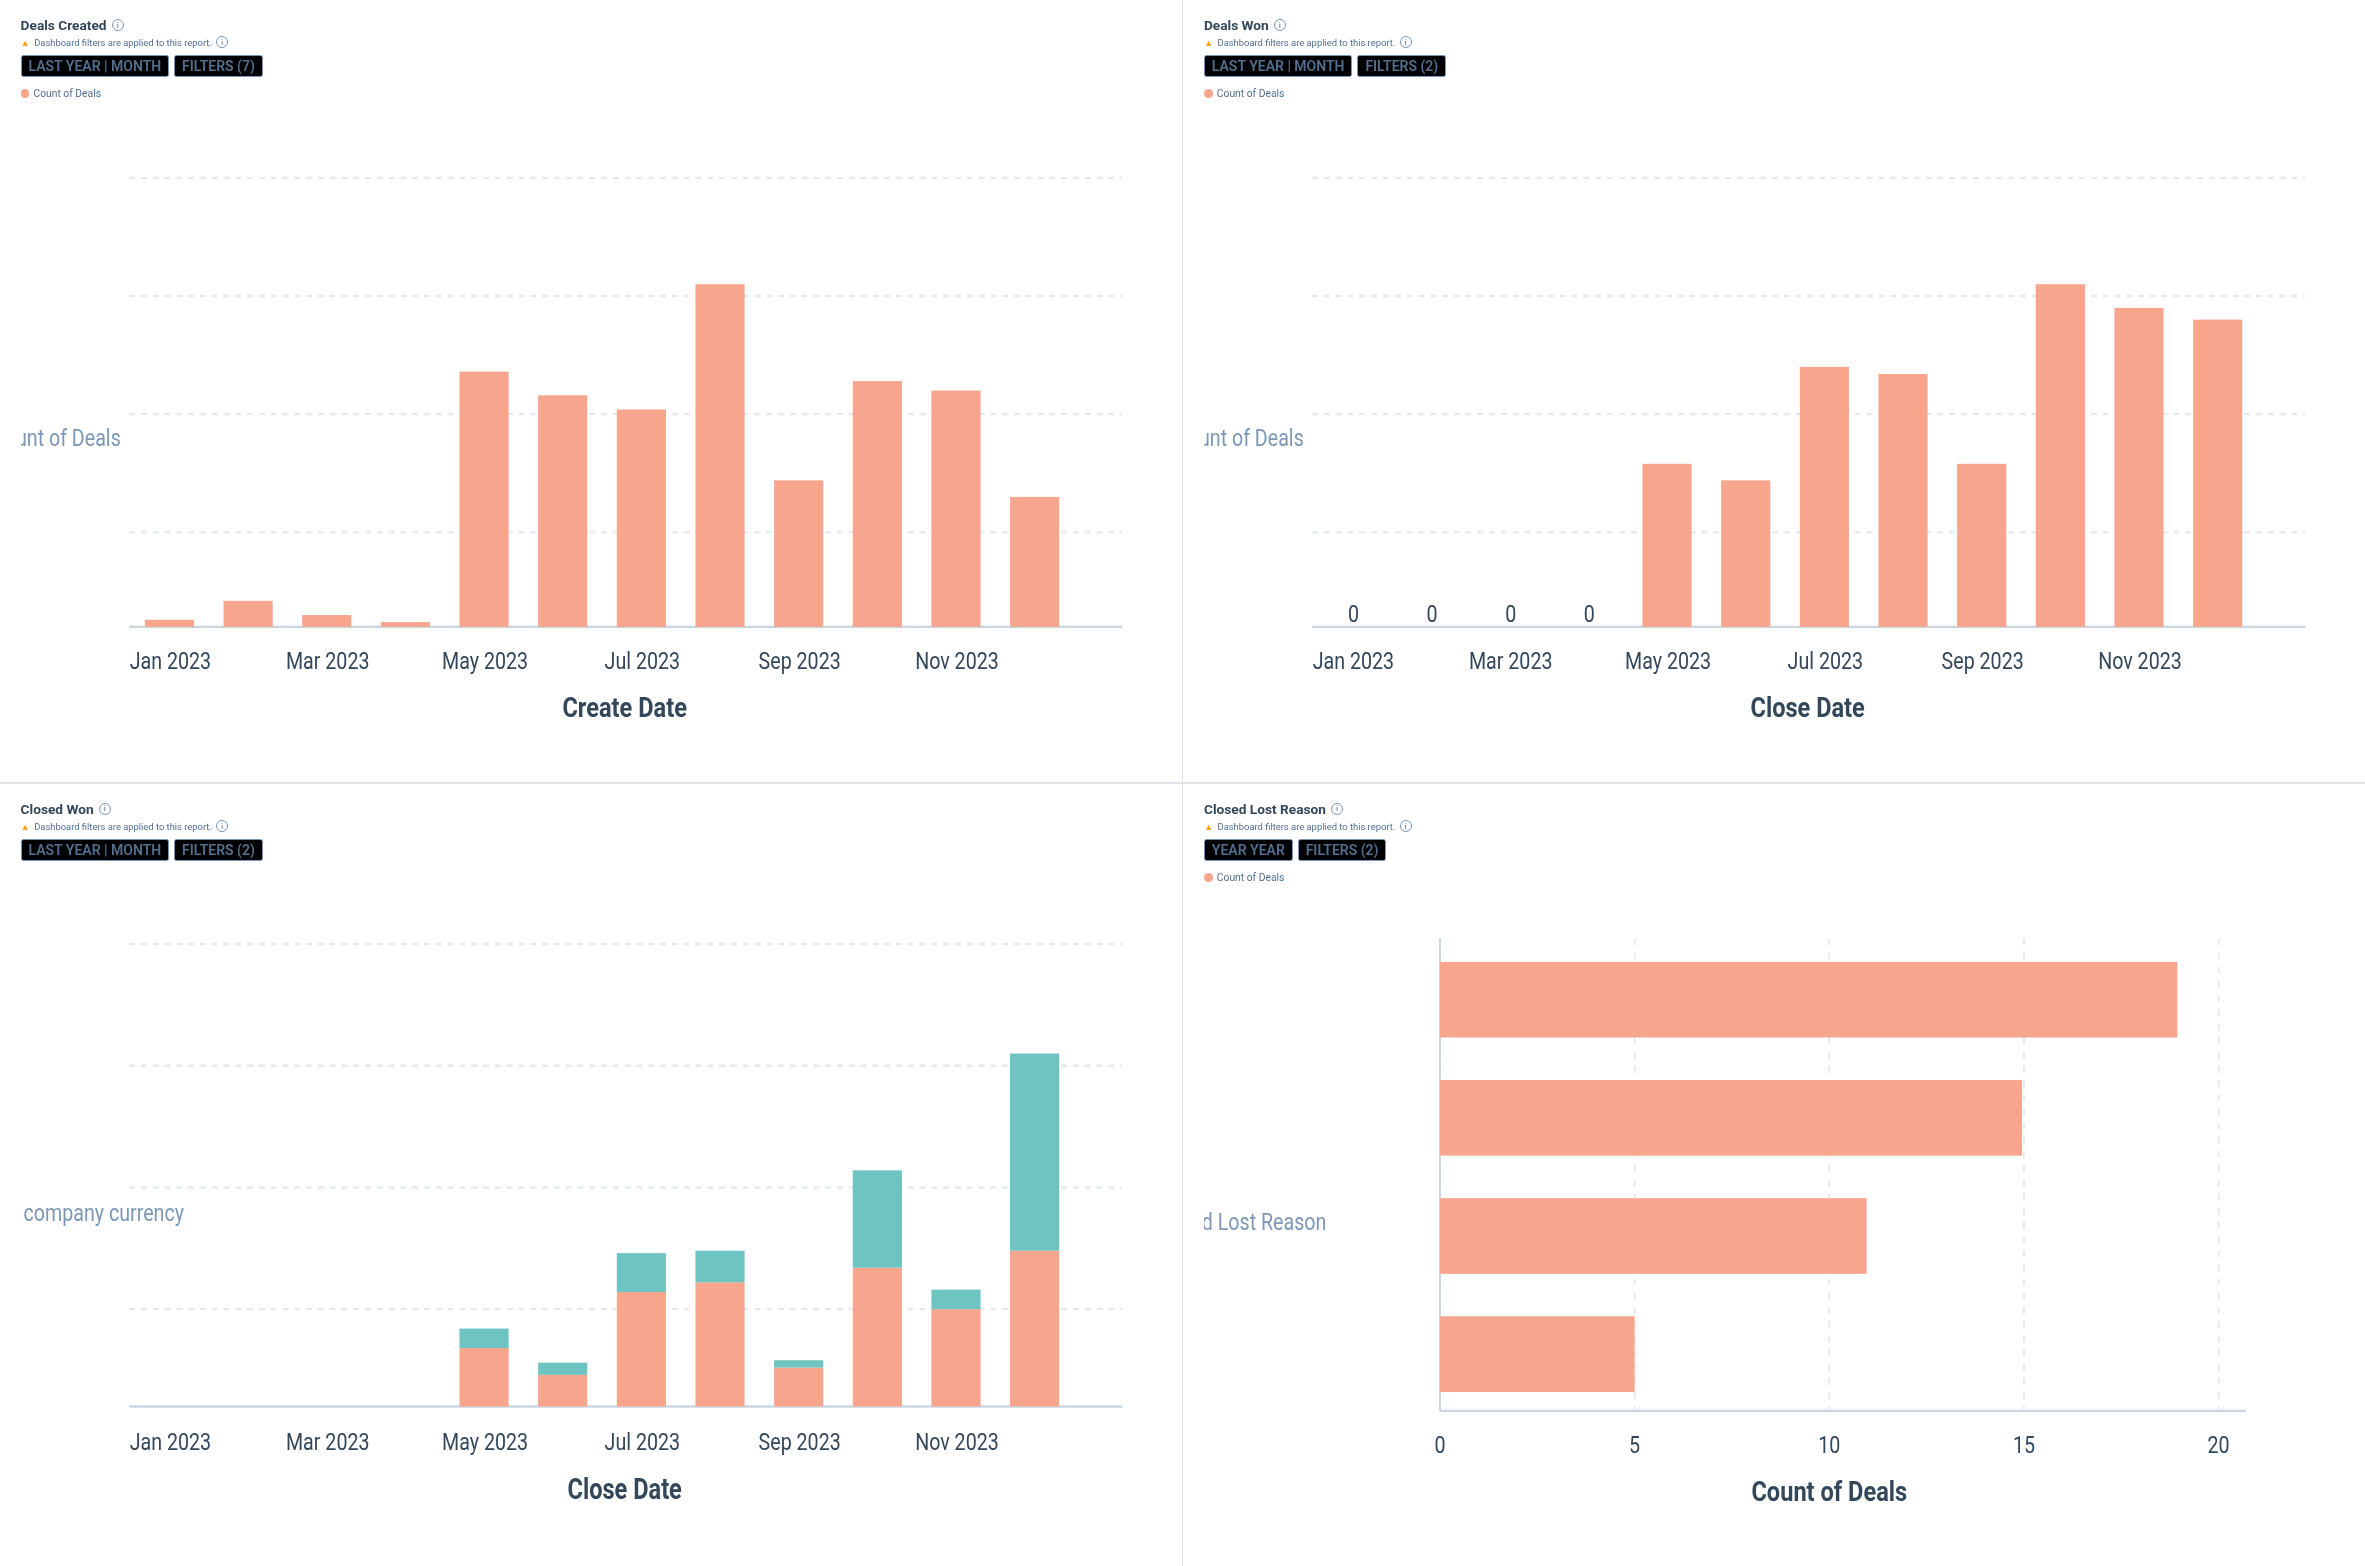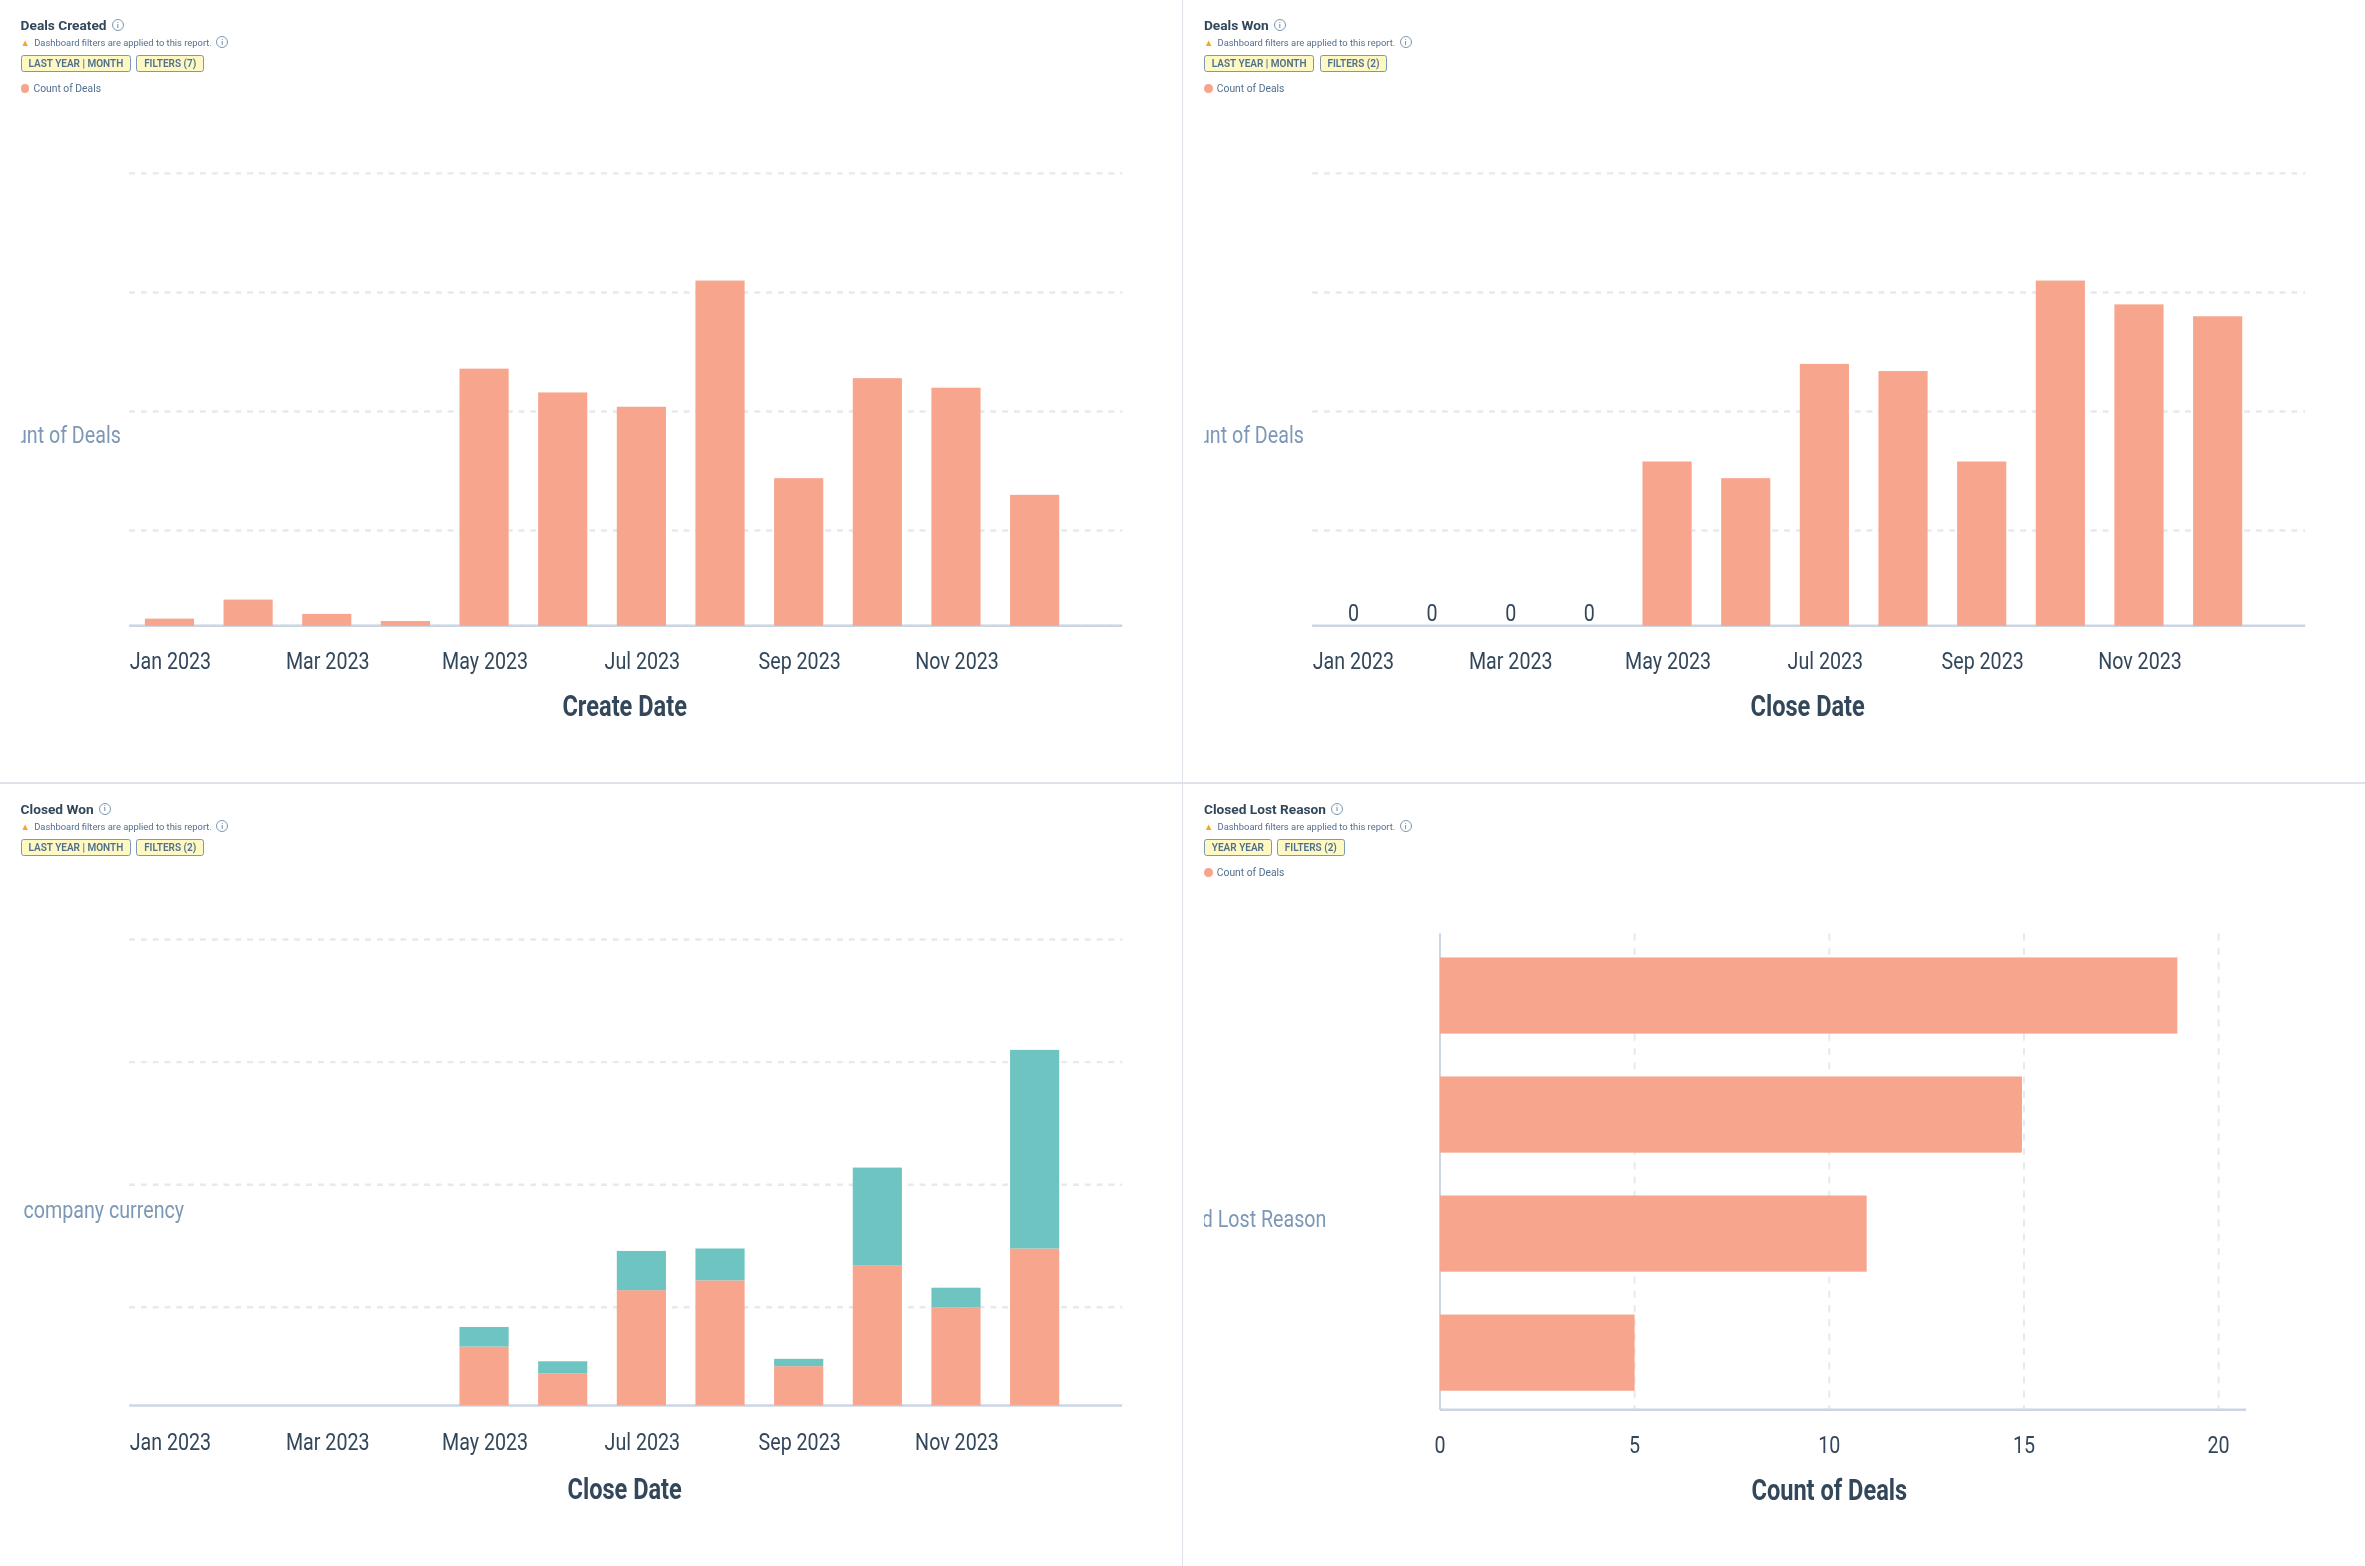--- a/index.html
+++ b/index.html
@@ -61,24 +61,24 @@
     }
     .filters-row {
       display: flex;
       gap: 5.1px;
       margin-bottom: 10.3px;
     }
     .filter-badge {
       border: 1.3px solid #7c98b6;
       border-radius: 2.6px;
       padding: 1.7px 6.9px;
-      font-size: 10px;
+      font-size: 14px;
       font-weight: 600;
       color: #516f90;
-      background: #fef9c3;
+      background: #000000;
     }
     .legend-row {
       display: flex;
       gap: 13.7px;
       margin-bottom: 6.9px;
       align-items: center;
     }
     .legend-item {
       display: flex;
       align-items: center;

